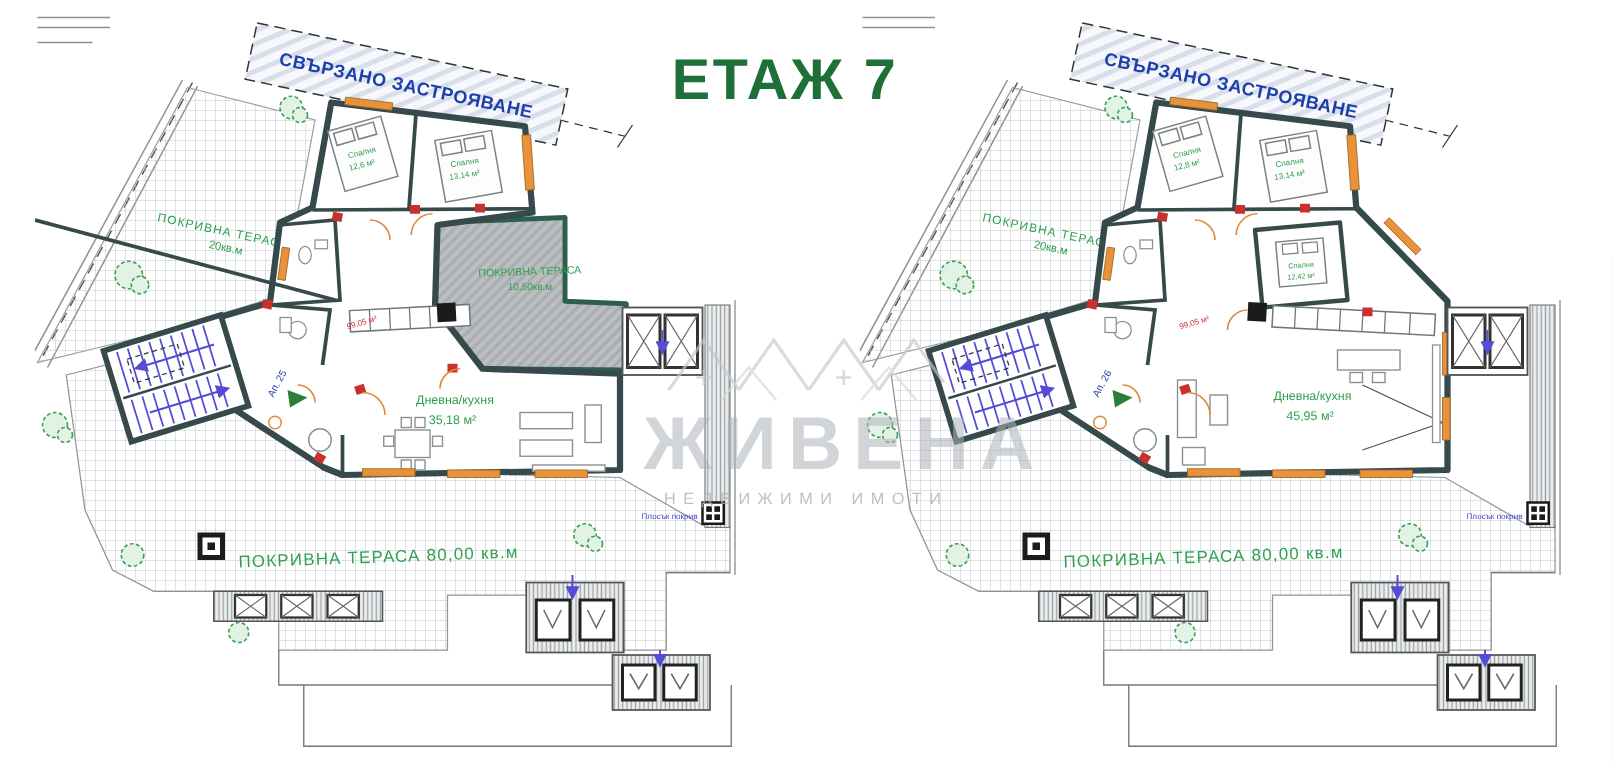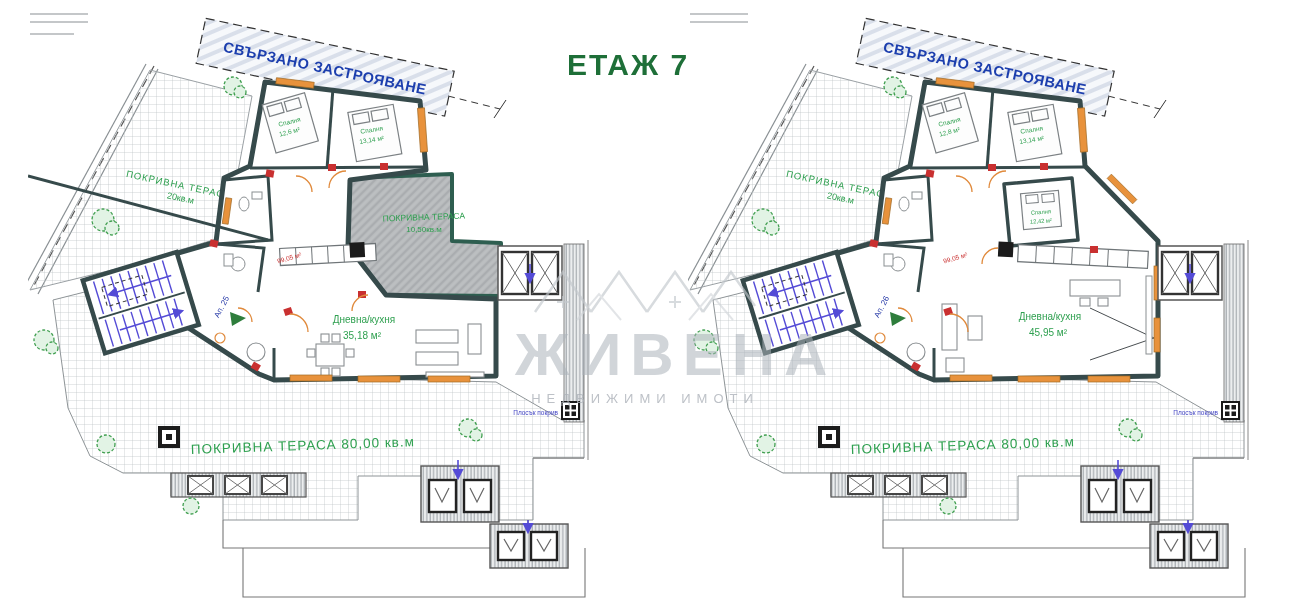--- a/index.html
+++ b/index.html
@@ -3,21 +3,21 @@
 <meta charset="utf-8">
 <style>
   html,body{margin:0;padding:0;background:#eef0f2;}
   .canvas{position:relative;width:1290px;height:616px;background:#ffffff;overflow:hidden;
           font-family:"Liberation Sans", sans-serif;}
   svg text{font-family:"Liberation Sans", sans-serif;}
   .plan{position:absolute;top:8px;}
   .plan-left{left:28px;}
   .plan-right{left:688px;}
   .floor-title{position:absolute;left:528px;top:36px;width:200px;text-align:center;
-               font-size:30px;font-weight:bold;color:#1e6f38;letter-spacing:2px;margin-top:12px;}
+               font-size:46px;font-weight:bold;color:#1e6f38;letter-spacing:2px;}
   .wm{position:absolute;left:515px;top:258px;width:260px;text-align:center;z-index:5;pointer-events:none;}
   .wm-name{font-size:60px;font-weight:bold;color:rgba(172,178,185,0.55);letter-spacing:9px;margin-top:62px;}
   .wm-tag{font-size:13px;color:rgba(172,178,185,0.8);letter-spacing:6px;margin-top:2px;text-align:center;}
   .wm-roofs{position:absolute;left:18px;top:-4px;opacity:.65;}
   .g-label{fill:#2fa050;}
 </style>
 </head>
 <body>
 
 <div class="canvas">

